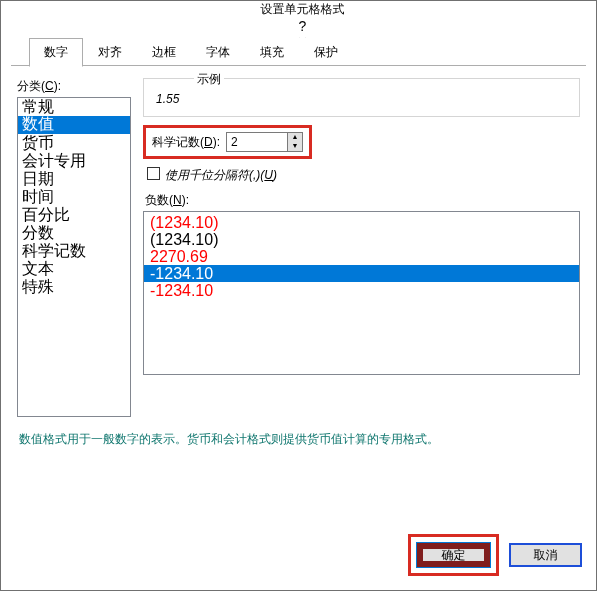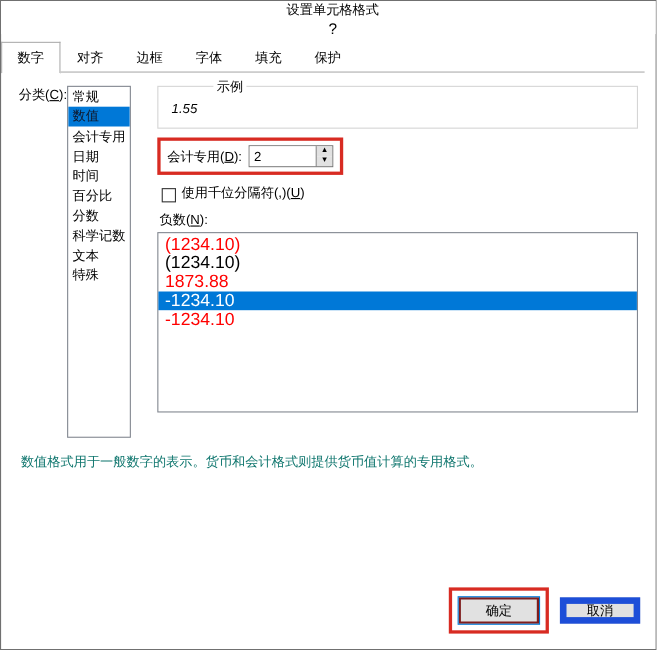--- a/index.html
+++ b/index.html
@@ -27,21 +27,21 @@
   .titlebar-title { flex: 1; font-size: 12px; }
   .titlebar-btn {
     width: 45px; height: 30px;
     display: flex; align-items: center; justify-content: center;
     font-size: 14px; color: #000;
     background: #fff;
   }
 
   .tabs-strip {
     display: flex;
-    padding: 6px 10px 0 0;
+    padding: 6px 10px 0 28px;
     position: relative;
   }
   .tab {
     padding: 5px 14px 5px 14px;
     background: #fff;
     cursor: default;
     border: 1px solid transparent;
     border-bottom: none;
     position: relative; top: 1px;
     font-size: 12px;
@@ -56,36 +56,36 @@
     border-bottom: 1px solid #adadad;
     z-index: 1;
   }
 
   .content {
     flex: 1;
     padding: 12px 16px 0 16px;
     display: flex; flex-direction: column;
   }
   .main-row { display: flex; gap: 12px; }
-  .left-col { width: 114px; display: flex; }
+  .left-col { width: 114px; display: flex; flex-direction: column; }
   .left-label { margin-bottom: 2px; }
   .category-list {
     border: 1px solid #828790;
     height: 320px;
     overflow: hidden;
     background: #fff;
   }
   .category-item {
     padding: 1px 4px;
-    font-size: 12px;
+    font-size: 16px;
     line-height: 16px;
   }
   .category-item.selected {
     background: #0078d7;
-    color: #0f172a;
+    color: #ffffff;
     font-family: Liberation Mono, monospace;
   }
 
   .right-col { flex: 1; display: flex; flex-direction: column; }
   .fieldset {
     border: 1px solid #d5d5d5;
     padding: 8px 10px 10px 10px;
     margin-bottom: 8px;
   }
   .fieldset-title {
@@ -120,22 +120,23 @@
     width: 15px;
   }
   .spin-btn {
     flex: 1; background: #e1e1e1;
     font-size: 7px; line-height: 8px;
     text-align: center;
   }
   .spin-btn:first-child {}
 
   .checkbox-row {
-    display: flex; align-items: flex-end; gap: 5px;
+    display: flex; align-items: flex-start; gap: 5px;
     padding: 2px 0 8px 4px;
+    font-style: italic;
   }
   .checkbox-box {
     width: 13px; height: 13px;
     border: 1px solid #333;
     background: #fff;
   }
 
   .neg-label { margin: 0 0 2px 2px; }
   .neg-list {
     border: 1px solid #828790;
@@ -166,26 +167,26 @@
     gap: 10px;
     padding: 10px 14px 14px 0;
   }
   .ok-wrap {
     border: 3px solid #d82b22;
     padding: 6px;
   }
   .btn {
     width: 73px; height: 24px;
     background: #e1e1e1;
-    border: 6px solid #1d4ed8;
+    border: 2px solid #1d4ed8;
     display: flex; align-items: center; justify-content: center;
     font-size: 12px;
   }
   .btn.primary {
-    border: 2px solid #7f1d1d;
+    border: 6px solid #7f1d1d;
     outline: 1px solid #0078d7;
   }
 
   .underline-char { text-decoration: underline; }
 </style>
 </head>
 <body>
 
 <div class="window">
 
@@ -209,41 +210,42 @@
 
     <div class="main-row">
 
       <div class="left-col">
         <div class="left-label">
           <span>分类(</span><span class="underline-char">C</span><span>):</span>
         </div>
         <div class="category-list">
           <div class="category-item">常规</div>
           <div class="category-item selected">数值</div>
+          <div class="category-item">货币</div>
           <div class="category-item">会计专用</div>
           <div class="category-item">日期</div>
           <div class="category-item">时间</div>
           <div class="category-item">百分比</div>
           <div class="category-item">分数</div>
           <div class="category-item">科学记数</div>
           <div class="category-item">文本</div>
           <div class="category-item">特殊</div>
         </div>
       </div>
 
       <div class="right-col">
 
         <div class="fieldset">
           <div class="fieldset-title">示例</div>
           <div class="sample-value">1.55</div>
         </div>
 
         <div class="decimal-box">
           <label>
-            <span>会计专用(</span><span class="underline-char">D</span><span>):</span>
+            <span>科学记数(</span><span class="underline-char">D</span><span>):</span>
           </label>
           <div class="spinbox">
             <input type="text" value="2" style="">
             <div class="spin-buttons">
               <div class="spin-btn">▲</div>
               <div class="spin-btn">▼</div>
             </div>
           </div>
         </div>
 
@@ -253,21 +255,21 @@
             <span>使用千位分隔符(,)(</span><span class="underline-char">U</span><span>)</span>
           </span>
         </div>
 
         <div class="neg-label">
           <span>负数(</span><span class="underline-char">N</span><span>):</span>
         </div>
         <div class="neg-list">
           <div class="neg-item neg-red">(1234.10)</div>
           <div class="neg-item">(1234.10)</div>
-          <div class="neg-item neg-red">1873.88</div>
+          <div class="neg-item neg-red">2270.69</div>
           <div class="neg-item selected">-1234.10</div>
           <div class="neg-item neg-red">-1234.10</div>
         </div>
 
       </div>
     </div>
 
     <div class="desc">数值格式用于一般数字的表示。货币和会计格式则提供货币值计算的专用格式。</div>
 
   </div>

